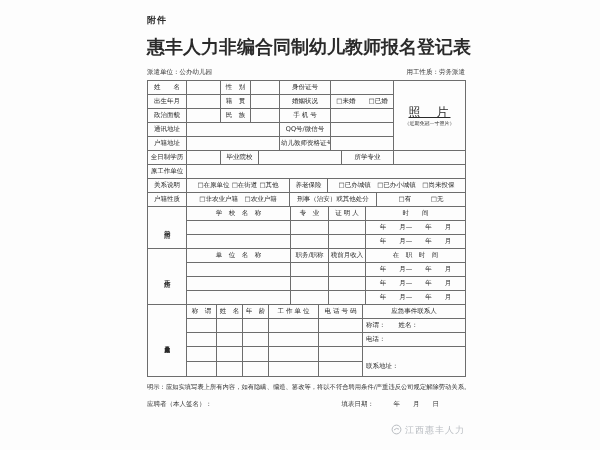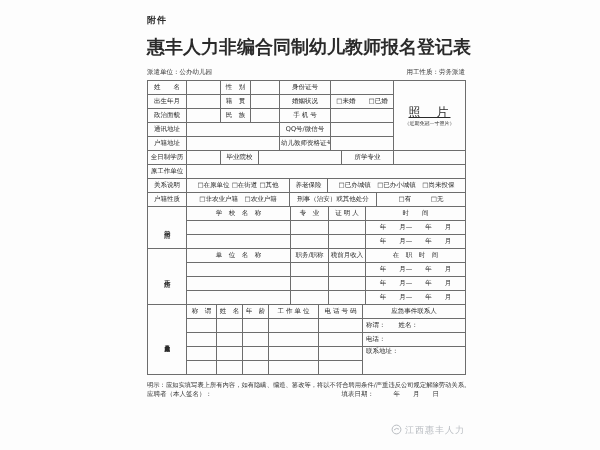--- a/index.html
+++ b/index.html
@@ -6,28 +6,28 @@
   body{width:600px;height:450px;background:#fdfdfd;font-family:"DejaVu Sans","Liberation Sans",sans-serif;color:#2a2a2a;}
   .doc{position:relative;width:600px;height:450px;background:#fdfdfd;overflow:hidden;}
   .content{position:absolute;left:147px;top:14px;width:318px;}
   .attachment{font-weight:bold;font-size:9px;letter-spacing:1px;}
   .title{text-align:center;font-weight:bold;font-size:18px;margin-top:8px;white-space:nowrap;}
   .subline{display:flex;justify-content:space-between;font-size:6.5px;margin-top:9px;margin-bottom:3px;color:#333;}
   table{border-collapse:collapse;table-layout:fixed;width:318px;margin-top:-1px;}
   table.first{margin-top:0;}
   td{border:1px solid #6d6d6d;font-size:6.5px;height:13px;line-height:1;text-align:center;padding:0 1px;overflow:hidden;white-space:nowrap;color:#2a2a2a;}
   td.left{text-align:left;padding-left:3px;margin-left:32px;}
-  td.top{vertical-align:top;padding-top:1px;}
+  td.top{vertical-align:top;padding-top:16px;}
   td.photo{vertical-align:middle;}
   .photo-title{font-size:12px;letter-spacing:2px;margin-bottom:3px;text-decoration:underline;}
   .photo-note{font-size:5px;letter-spacing:0;}
   .vtext{writing-mode:vertical-rl;text-orientation:upright;display:inline-block;line-height:1;font-size:6.5px;letter-spacing:1px;}
   .vtext.small{font-size:5.5px;letter-spacing:0;}
   .note{font-size:6.3px;margin-top:6px;white-space:nowrap;color:#333;}
-  .sigline{display:flex;justify-content:space-between;font-size:6.5px;color:#333;}
+  .sigline{display:flex;justify-content:space-between;font-size:6.5px;margin-top:8px;color:#333;}
   .sigdate{margin-right:26px;text-align:center;}
   .watermark{position:absolute;left:147px;top:424px;width:318px;text-align:right;color:#b8bcc1;font-size:9px;letter-spacing:1px;}
   .watermark svg{vertical-align:-2px;margin-right:3px;}
 </style>
 </head>
 <body>
 
 <div class="doc">
   <div class="content">
 

